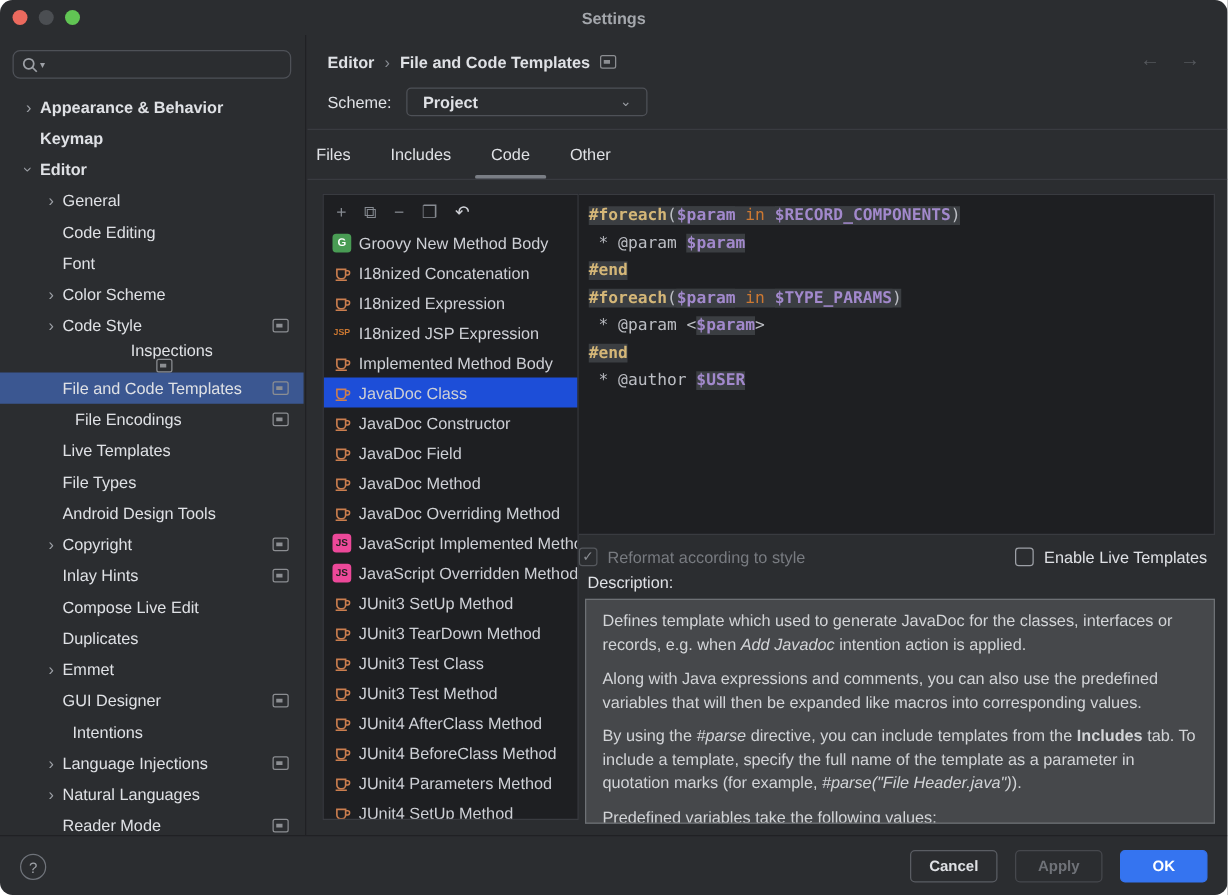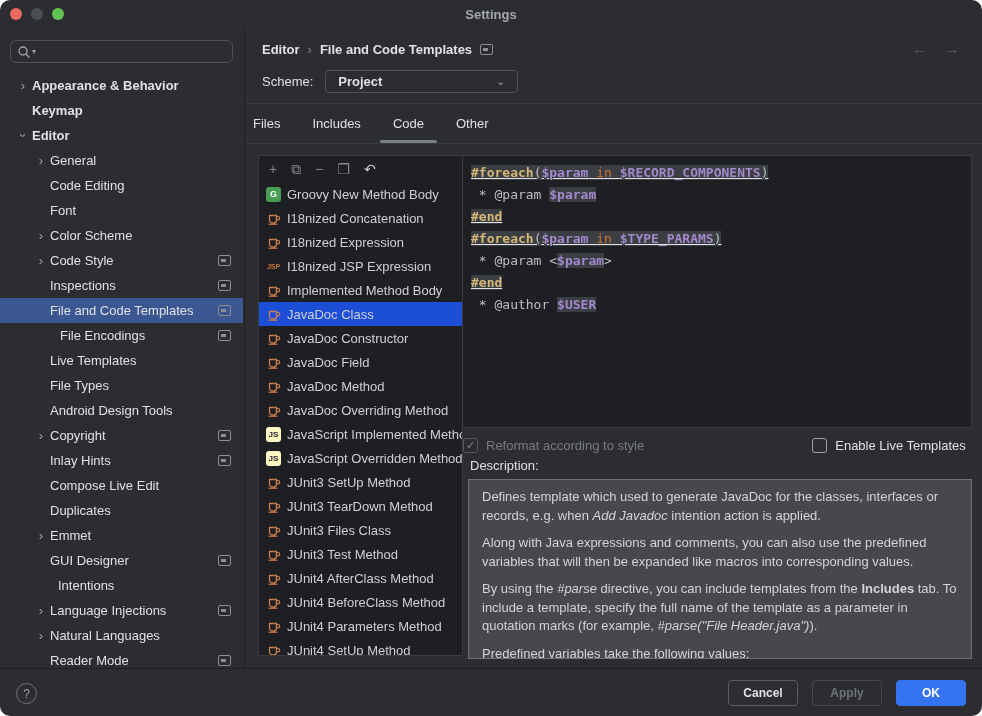--- a/index.html
+++ b/index.html
@@ -50,28 +50,28 @@
   
   .tpl-panel{position:absolute;left:12px;top:127px;width:205px;height:501px;background:#1e1f22;border:1px solid #393b40;box-sizing:border-box;overflow:hidden;}
   .tpl-toolbar{height:26px;display:flex;align-items:center;gap:14px;padding:0 10px;color:#868a91;font-size:14px;}
   .tbtn{cursor:default;line-height:26px;}
   .tbtn.lit{color:#ced0d6;}
   .tpl-list{overflow:hidden;}
   .tpl-row{height:24px;display:flex;align-items:center;gap:6px;padding-left:7px;white-space:nowrap;overflow:hidden;color:#ced0d6;}
   .tpl-row.selected{background:#1d4ed8;}
   .ic{flex:none;width:15px;height:15px;display:flex;align-items:center;justify-content:center;font-size:8px;font-weight:700;border-radius:3px;box-sizing:border-box;}
   .ic.groovy{background:#499c54;color:#fff;font-size:9px;}
-  .ic.js{background:#fef9c3;color:#232323;}
+  .ic.js{background:#ec4899;color:#232323;}
   .ic.jsp{color:#cc7832;font-size:7px;letter-spacing:0;}
   .ic.cup svg{display:block;}
 
   
   .editor{position:absolute;left:217px;top:127px;right:10px;height:273px;background:#1e1f22;border:1px solid #393b40;border-left:none;box-sizing:border-box;padding:6px 8px;font-family:"DejaVu Sans Mono","Liberation Mono",monospace;font-size:13px;overflow:hidden;}
   .cl{height:22px;line-height:22px;white-space:pre;}
-  .hlwrap{background:#3b3e42;text-decoration:underline;}
+  .hlwrap{background:#3b3e42;}
   .tok-d{color:#d5b778;font-weight:700;}
   .tok-v{color:#a289cc;font-weight:700;background:#3b3e42;}
   .tok-k{color:#cc7832;}
   .tok-p{color:#bcbec4;}
 
   
   .opts{position:absolute;left:217px;right:10px;top:404px;height:26px;display:flex;align-items:center;}
   .cb{display:flex;align-items:center;gap:8px;}
   .cbbox{width:15px;height:15px;border-radius:3px;box-sizing:border-box;display:flex;align-items:center;justify-content:center;font-size:11px;}
   .cb.disabled .cbbox{border:1.5px solid #55585d;color:#8a8d92;}
@@ -145,21 +145,21 @@
         </div>
         <div class="tree-row" style="padding-left: 32px;">
           <span class="chev right"><i>›</i></span>
           <span class="tree-label">Color Scheme</span>
         </div>
         <div class="tree-row" style="padding-left: 32px;">
           <span class="chev right"><i>›</i></span>
           <span class="tree-label">Code Style</span>
           <span class="badge"></span>
         </div>
-        <div class="tree-row" style="padding-left: 32px;">
+        <div class="tree-row" style="padding-left: 32px; flex-direction: column;">
           <span class="chev "></span>
           <span class="tree-label">Inspections</span>
           <span class="badge"></span>
         </div>
         <div class="tree-row selected" style="padding-left: 32px;">
           <span class="chev "></span>
           <span class="tree-label">File and Code Templates</span>
           <span class="badge"></span>
         </div>
         <div class="tree-row" style="padding-left: 32px; gap: 10px;">
@@ -382,21 +382,21 @@
             <span>JUnit3 TearDown Method</span>
           </div>
           <div class="tpl-row">
             <span class="ic cup">
               <svg width="14" height="13" viewBox="0 0 14 13">
                 <path d="M2.5 3.5 h7 v4.5 a3 3 0 0 1 -3 3 h-1 a3 3 0 0 1 -3 -3 z" fill="none" stroke="#cb7e4f" stroke-width="1.3"></path>
                 <path d="M9.5 4.5 h1.5 a1.6 1.6 0 0 1 0 3.4 h-1.5" fill="none" stroke="#cb7e4f" stroke-width="1.2"></path>
                 <line x1="1.5" y1="12.2" x2="10.5" y2="12.2" stroke="#cb7e4f" stroke-width="1.2"></line>
               </svg>
             </span>
-            <span>JUnit3 Files Class</span>
+            <span>JUnit3 Test Class</span>
           </div>
           <div class="tpl-row">
             <span class="ic cup">
               <svg width="14" height="13" viewBox="0 0 14 13">
                 <path d="M2.5 3.5 h7 v4.5 a3 3 0 0 1 -3 3 h-1 a3 3 0 0 1 -3 -3 z" fill="none" stroke="#cb7e4f" stroke-width="1.3"></path>
                 <path d="M9.5 4.5 h1.5 a1.6 1.6 0 0 1 0 3.4 h-1.5" fill="none" stroke="#cb7e4f" stroke-width="1.2"></path>
                 <line x1="1.5" y1="12.2" x2="10.5" y2="12.2" stroke="#cb7e4f" stroke-width="1.2"></line>
               </svg>
             </span>
             <span>JUnit3 Test Method</span>

